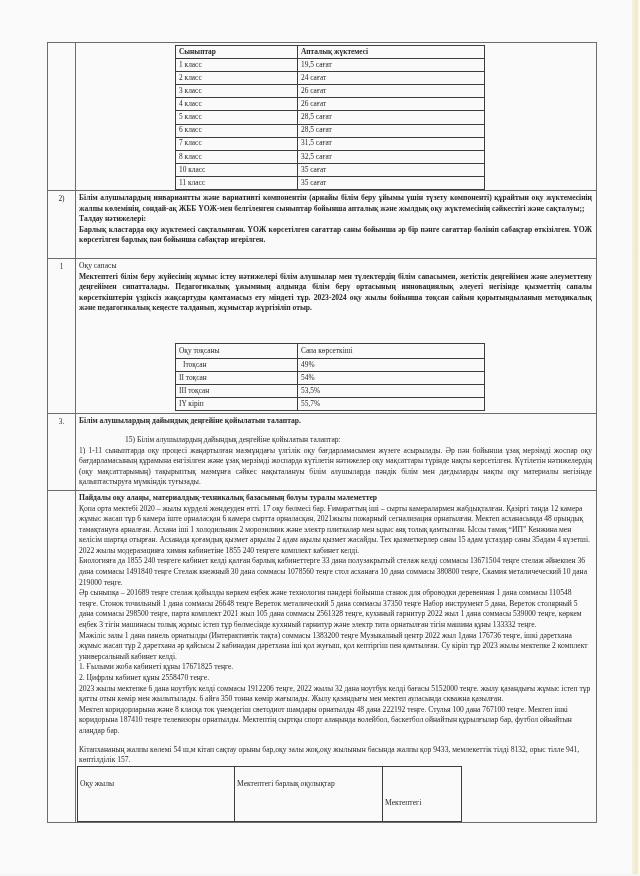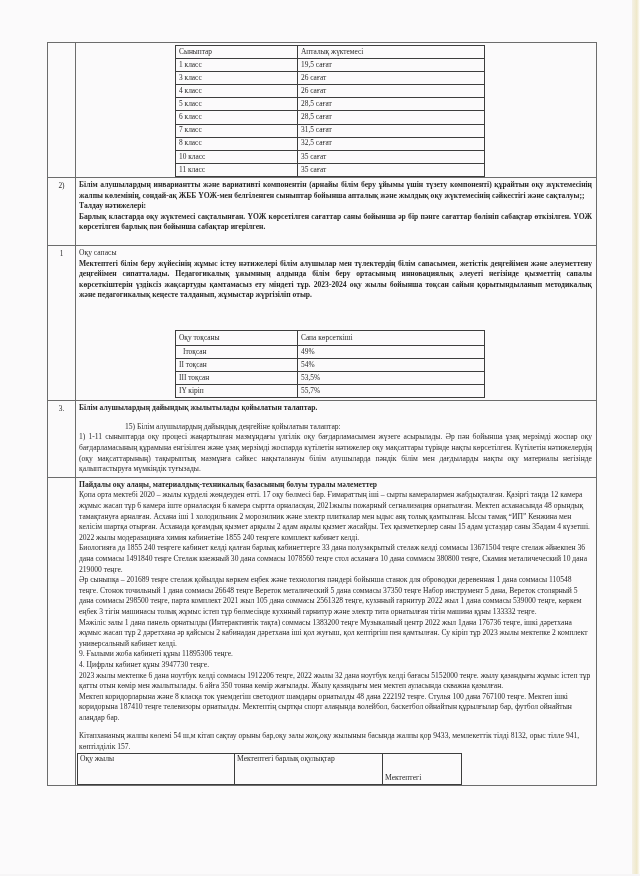--- a/index.html
+++ b/index.html
@@ -20,28 +20,28 @@
     border-collapse:collapse; table-layout:fixed;
     font-size:7.6px; line-height:10.6px;
   }
   .outer > tbody > tr > td { border:1px solid #6c6c6c; vertical-align:top; padding:0; }
   .num { width:27px; text-align:center; padding-top:3px !important; font-size:7.4px; }
   .content { padding:2px 4px 2px 3px !important; }
   .inner {
     border-collapse:collapse; font-size:7.4px; line-height:10.5px;
   }
   .inner td { border:1px solid #3d3d3d; padding:0 3px; height:12.1px; }
-  .inner td.h { font-weight:normal; }
+  .inner td.h { font-weight:bold; }
   .bold { font-weight:bold; }
   .just { text-align:justify; }
   p { margin:0; }
   .indent { padding-left:46px; }
   .gap { height:8px; }
   .bottom-table { border-collapse:collapse; font-size:7.6px; margin-top:0px; margin-left:-2px; }
-  .bottom-table td { border:1px solid #3d3d3d; padding:0 2px; vertical-align:top; height:30px; }
+  .bottom-table td { border:1px solid #3d3d3d; padding:12px 2px; vertical-align:top; height:30px; }
 </style>
 </head>
 <body>
 
 <div class="page-edge"></div>
 
 <table class="outer">
   <tbody>
 
     <tr>
@@ -49,20 +49,24 @@
       <td class="content" style="padding:2px 0 0 0 !important;">
         <table class="inner" style="margin-left:99px;">
           <tbody>
               <tr>
             <td class="h" style="width:115px">Сыныптар</td>
             <td class="h" style="width:180px">Апталық жүктемесі</td>
           </tr>
           <tr>
                 <td>1 класс</td>
                 <td>19,5 сағат</td>
+              </tr>
+          <tr>
+                <td>2 класс</td>
+                <td>24 сағат</td>
               </tr>
           <tr>
                 <td>3 класс</td>
                 <td>26 сағат</td>
               </tr>
           <tr>
                 <td>4 класс</td>
                 <td>26 сағат</td>
               </tr>
           <tr>
@@ -131,38 +135,38 @@
                 <td>55,7%</td>
               </tr>
         </tbody>
           </table>
       </td>
     </tr>
 
     <tr>
       <td class="num">3.</td>
       <td class="content">
-        <p class="bold">Білім алушылардың дайындық жылытылады қойылатын талаптар.</p>
+        <p class="bold">Білім алушылардың дайындық деңгейіне қойылатын талаптар.</p>
         <div class="gap"></div>
         <p class="indent">15) Білім алушылардың дайындық деңгейіне қойылатын талаптар:</p>
         <p class="just">1) 1-11 сыныптарда оқу процесі жаңартылған мазмұндағы үлгілік оқу бағдарламасымен жүзеге асырылады. Әр пән бойынша ұзақ мерзімді жоспар оқу бағдарламасының құрамына енгізілген және ұзақ мерзімді жоспарда күтілетін нәтижелер оқу мақсаттары түрінде нақты көрсетілген. Күтілетін нәтижелердің (оқу мақсаттарының) тақырыптық мазмұнға сәйкес нақыталануы білім алушыларда пәндік білім мен дағдыларды нақты оқу материалы негізінде қалыптастыруға мүмкіндік туғызады.</p>
       </td>
     </tr>
 
     <tr>
       <td class="num"></td>
       <td class="content" style="padding-bottom:0 !important;">
         <p class="bold">Пайдалы оқу алаңы, материалдық-техникалық базасының болуы туралы мәлеметтер</p>
         <p>Қопа орта мектебі 2020 – жылы күрделі жөндеуден өтті. 17 оқу бөлмесі бар. Ғимараттың іші – сырты камералармен жабдықталған. Қазіргі таңда 12 камера жұмыс жасап тұр 6 камера іште орналасқан 6 камера сыртта орналасқан, 2021жылы пожарный сегнализация орнатылған. Мектеп асханасында 48 орындық тамақтануға арналған. Асхана іші 1 холодильник 2 морозилник және электр плиткалар мен ыдыс аяқ толық қамтылған. Ыссы тамақ “ИП” Кенжина мен келісім шартқа отырған. Асханада қоғамдық қызмет арқылы 2 адам ақылы қызмет жасайды. Тех қызметкерлер саны 15 адам ұстаздар саны 35адам 4 күзетші.</p>
         <p>2022 жылы модеразацияға химия кабинетіне 1855 240 теңгеге комплект кабинет келді.</p>
         <p>Биологияға да 1855 240 теңгеге кабинет келді қалған барлық кабинеттерге 33 дана полузакрытый стелаж келді соммасы 13671504 теңге стелаж әйнекпен 36 дана соммасы 1491840 теңге Стелаж кнежный 30 дана соммасы 1078560 теңге стол асханаға 10 дана соммасы 380800 теңге, Скамия металичеческий 10 дана 219000 теңге.</p>
         <p>Әр сыныпқа – 201689 теңге стелаж қойылды көркем еңбек және технология пәндері бойынша станок для обровод­ки деревенная 1 дана соммасы 110548 теңге. Стонок точильный 1 дана соммасы 26648 теңге Вереток металический 5 дана соммасы 37350 теңге Набор инструмент 5 дана, Вереток столярный 5 дана соммасы 298500 теңге, парта комплект 2021 жыл 105 дана соммасы 2561328 теңге, кухнный гарнитур 2022 жыл 1 дана соммасы 539000 теңге, көркем еңбек 3 тігін машинасы толық жұмыс істеп тұр бөлмесінде кухнный гарнитур және электр тита орнатылған тігін машина құны 133332 теңге.</p>
         <p>Мәжіліс залы 1 дана панель орнатылды (Интерактивтік тақта) соммасы 1383200 теңге Музыкалный центр 2022 жыл 1дана 176736 теңге, ішкі дәретхана жұмыс жасап тұр 2 дәретхана әр қайсысы 2 кабинадан дәретхана іші қол жуғыш, қол кептіргіш пен қамтылған. Су кіріп тұр 2023 жылы мектепке 2 комплект универсальный кабинет келді.</p>
-        <p>9. Ғылыми жоба кабинеті құны 11895306 теңге.</p>
-        <p>4. Цифрлы кабинет құны 3947730 теңге.</p>
+        <p>1. Ғылыми жоба кабинеті құны 17671825 теңге.</p>
+        <p>2. Цифрлы кабинет құны 2558470 теңге.</p>
         <p> 2023 жылы мектепке 6 дана ноутбук келді соммасы 1912206 теңге, 2022 жылы 32 дана ноутбук келді бағасы 5152000 теңге. жылу қазандығы жұмыс істеп тұр қатты отын көмір мен жылытылады. 6 айға 350 тонна көмір жағылады. Жылу қазандығы мен мектеп ауласында скважна қазылған.</p>
         <p>Мектеп коридорларына және 8 класқа ток үнемдегіш светодиот шамдары орнатылды 48 дана 222192 теңге. Стулья 100 дана 767100 теңге. Мектеп ішкі коридорына 187410 теңге телевизоры орнатылды. Мектептің сыртқы спорт алаңында волейбол, баскетбол ойнайтын құрылғылар бар, футбол ойнайтын алаңдар бар.</p>
         <div class="gap"></div>
         <p>Кітапхананың жалпы көлемі 54 ш,м кітап сақтау орыны бар,оқу залы жоқ,оқу жылынын басында жалпы қор 9433, мемлекеттік тілді 8132, орыс тілле 941, көптілділік 157.</p>
         <table class="bottom-table">
           <tbody>
               <tr>
             <td style="width:152px">Оқу жылы</td>
             <td style="width:143px">Мектептегі барлық оқулықтар</td>
             <td style="width:74px;vertical-align:bottom">Мектептегі</td>

